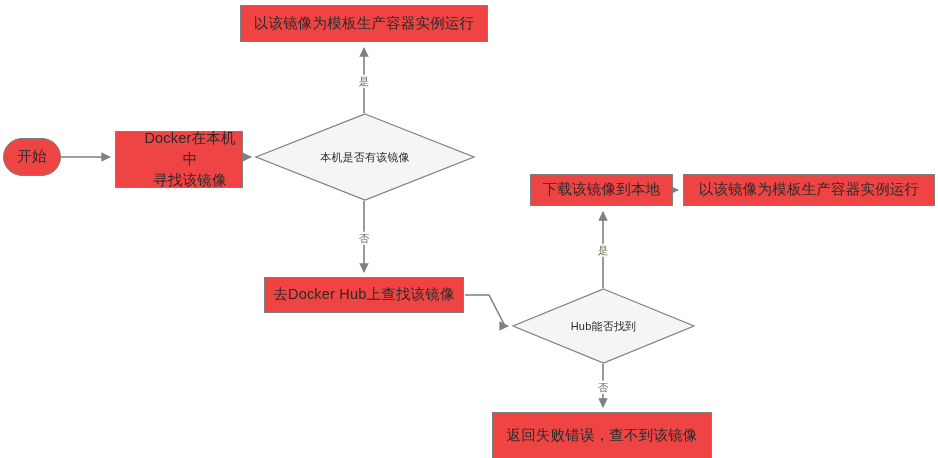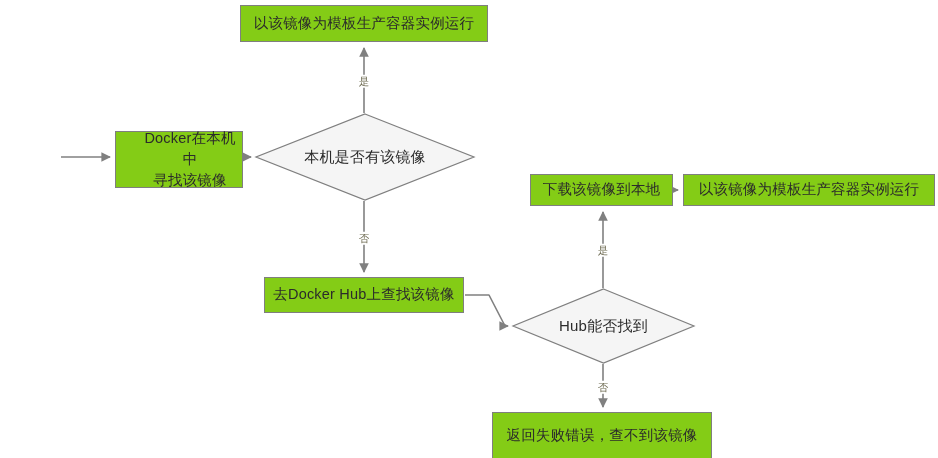--- a/index.html
+++ b/index.html
@@ -21,21 +21,21 @@
     position: absolute;
     left: 0;
     top: 0;
     width: 938px;
     height: 458px;
     pointer-events: none;
   }
   .node {
     position: absolute;
     box-sizing: border-box;
-    background: #84cc16;
+    background: #ef4444;
     border: 1px solid #7f7f7f;
     display: flex;
     align-items: center;
     justify-content: center;
     text-align: center;
     color: #2b2b2b;
     font-size: 14.5px;
     line-height: 1.45;
     letter-spacing: 0.2px;
     white-space: pre-line;
@@ -55,21 +55,21 @@
   .diamond-label {
     position: absolute;
     left: 0;
     top: 0;
     width: 100%;
     height: 100%;
     display: flex;
     align-items: center;
     justify-content: center;
     color: #2b2b2b;
-    font-size: 15px;
+    font-size: 11px;
     letter-spacing: 0.2px;
     text-align: center;
   }
   .edge-label {
     position: absolute;
     background: #ffffff;
     color: #6e6b52;
     font-size: 10.5px;
     line-height: 1;
     padding: 1px 1px;
@@ -99,20 +99,21 @@
 
     <path d="M 465 295 L 489 295 L 505 326 L 508 326" stroke="#808080" stroke-width="1.6" fill="none" stroke-linejoin="round" marker-end="url(#arrow)"></path>
 
     <path d="M 603 288 L 603 212" stroke="#808080" stroke-width="1.6" fill="none" marker-end="url(#arrow)"></path>
 
     <path d="M 673 190 L 678 190" stroke="#808080" stroke-width="1.6" fill="none" marker-end="url(#arrow)"></path>
 
     <path d="M 603 364 L 603 407" stroke="#808080" stroke-width="1.6" fill="none" marker-end="url(#arrow)"></path>
   </svg>
 
+  <div class="node terminator" style="left:3px; top:138px; width:58px; height:38px;">开始</div>
 
   <div class="node" style="left:115px; top:131px; width:128px; height:57px;padding-left:22px;">Docker在本机中
 寻找该镜像</div>
 
   <div class="diamond-wrap" style="left:255px; top:113px; width:220px; height:88px;">
     <svg width="220" height="88" viewBox="0 0 220 88" xmlns="http://www.w3.org/2000/svg">
       <polygon points="110,1 219,44 110,87 1,44" fill="#f5f5f5" stroke="#7f7f7f" stroke-width="1.2"></polygon>
     </svg>
     <div class="diamond-label">本机是否有该镜像</div>
   </div>

